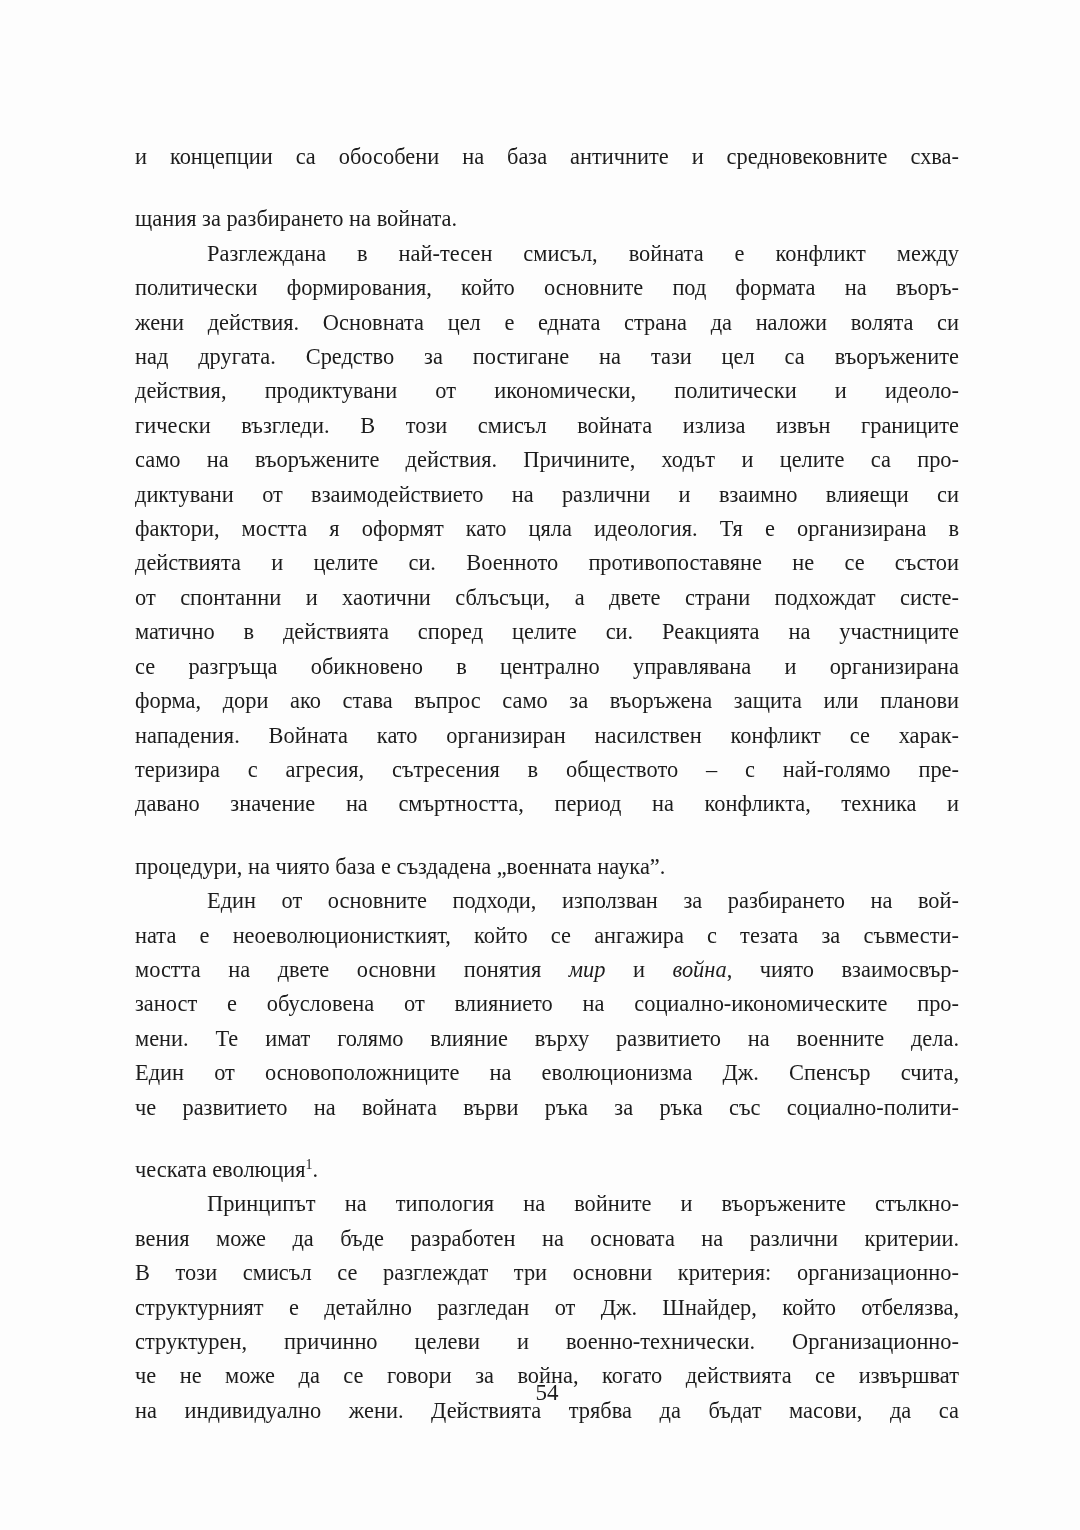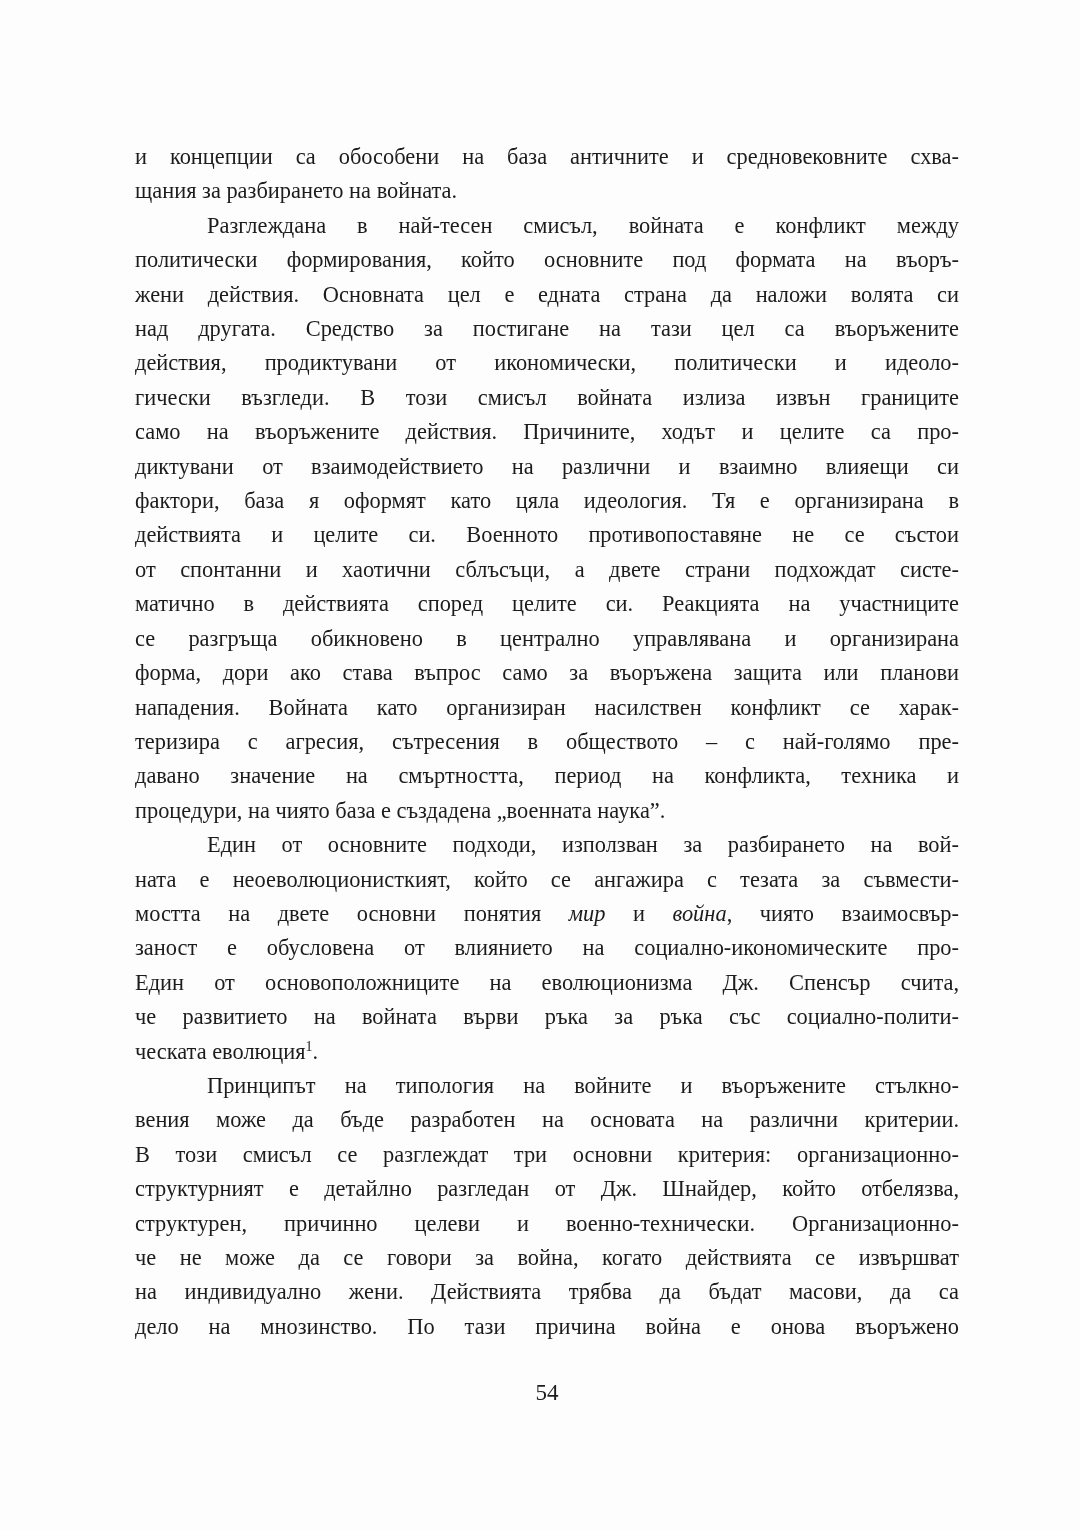--- a/index.html
+++ b/index.html
@@ -25,21 +25,21 @@
     width: 824px;
     font-size: 22.4px;
   }
   .paragraph { margin: 0; }
   .line {
     text-align: justify;
     text-align-last: justify;
     line-height: 34.4px;
   }
   .line.first-indent { text-indent: 72px; }
-  .line.last-left { text-align-last: left; }
+  .line.last-left { text-align-last: left; margin-top: 28px; }
   sup {
     font-size: 0.62em;
     vertical-align: super;
     line-height: 0;
   }
   i { font-style: italic; }
   .page-number {
     position: absolute;
     left: 135px;
     top: 1380px;
@@ -59,45 +59,45 @@
       </div>
       <div class="paragraph">
         <div class="line first-indent"><span>Разглеждана в най-тесен смисъл, войната е конфликт между</span></div>
         <div class="line"><span>политически формирования, който основните под формата на въоръ-</span></div>
         <div class="line"><span>жени действия. Основната цел е едната страна да наложи волята си</span></div>
         <div class="line"><span>над другата. Средство за постигане на тази цел са въоръжените</span></div>
         <div class="line"><span>действия, продиктувани от икономически, политически и идеоло-</span></div>
         <div class="line"><span>гически възгледи. В този смисъл войната излиза извън границите</span></div>
         <div class="line"><span>само на въоръжените действия. Причините, ходът и целите са про-</span></div>
         <div class="line"><span>диктувани от взаимодействието на различни и взаимно влияещи си</span></div>
-        <div class="line"><span>фактори, база я оформят като цяла идеология. Тя е организирана в</span></div>
+        <div class="line"><span>фактори, мостта я оформят като цяла идеология. Тя е организирана в</span></div>
         <div class="line"><span>действията и целите си. Военното противопоставяне не се състои</span></div>
         <div class="line"><span>от спонтанни и хаотични сблъсъци, а двете страни подхождат систе-</span></div>
         <div class="line"><span>матично в действията според целите си. Реакцията на участниците</span></div>
         <div class="line"><span>се разгръща обикновено в централно управлявана и организирана</span></div>
         <div class="line"><span>форма, дори ако става въпрос само за въоръжена защита или планови</span></div>
         <div class="line"><span>нападения. Войната като организиран насилствен конфликт се харак-</span></div>
         <div class="line"><span>теризира с агресия, сътресения в обществото – с най-голямо пре-</span></div>
         <div class="line"><span>давано значение на смъртността, период на конфликта, техника и</span></div>
         <div class="line last-left"><span>процедури, на чиято база е създадена „военната наука”.</span></div>
       </div>
       <div class="paragraph">
         <div class="line first-indent"><span>Един от основните подходи, използван за разбирането на вой-</span></div>
         <div class="line"><span>ната е неоеволюционисткият, който се ангажира с тезата за съвмести-</span></div>
         <div class="line"><span>мостта на двете основни понятия </span><i>мир</i><span> и </span><i>война</i><span>, чиято взаимосвър-</span></div>
         <div class="line"><span>заност е обусловена от влиянието на социално-икономическите про-</span></div>
+        <div class="line"><span>мени. Те имат голямо влияние върху развитието на военните дела.</span></div>
         <div class="line"><span>Един от основоположниците на еволюционизма Дж. Спенсър счита,</span></div>
         <div class="line"><span>че развитието на войната върви ръка за ръка със социално-полити-</span></div>
         <div class="line last-left"><span>ческата еволюция</span><sup>1</sup><span>.</span></div>
       </div>
       <div class="paragraph">
         <div class="line first-indent"><span>Принципът на типология на войните и въоръжените стълкно-</span></div>
         <div class="line"><span>вения може да бъде разработен на основата на различни критерии.</span></div>
         <div class="line"><span>В този смисъл се разглеждат три основни критерия: организационно-</span></div>
         <div class="line"><span>структурният е детайлно разгледан от Дж. Шнайдер, който отбелязва,</span></div>
         <div class="line"><span>структурен, причинно целеви и военно-технически. Организационно-</span></div>
         <div class="line"><span>че не може да се говори за война, когато действията се извършват</span></div>
         <div class="line"><span>на индивидуално жени. Действията трябва да бъдат масови, да са</span></div>
-        <div class="line"><span>дело на мнозинство. По тази причина война е онова въоръжено</span></div>
       </div>
     </div>
   <div class="page-number">54</div>
 </div>
 
 </body></html>

